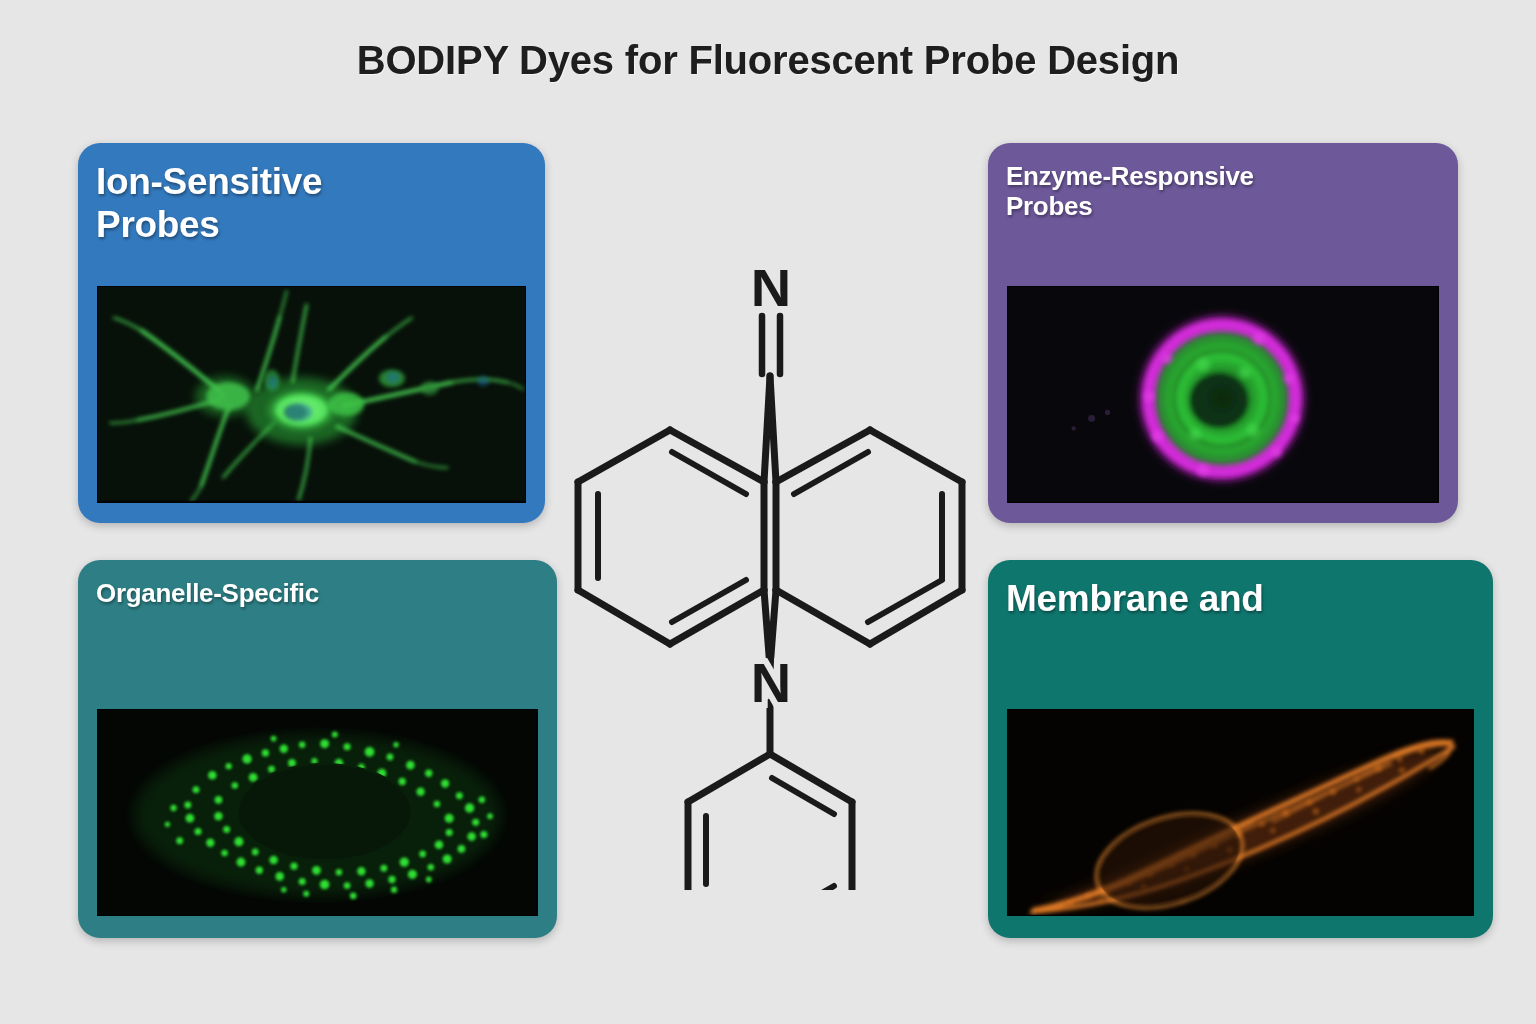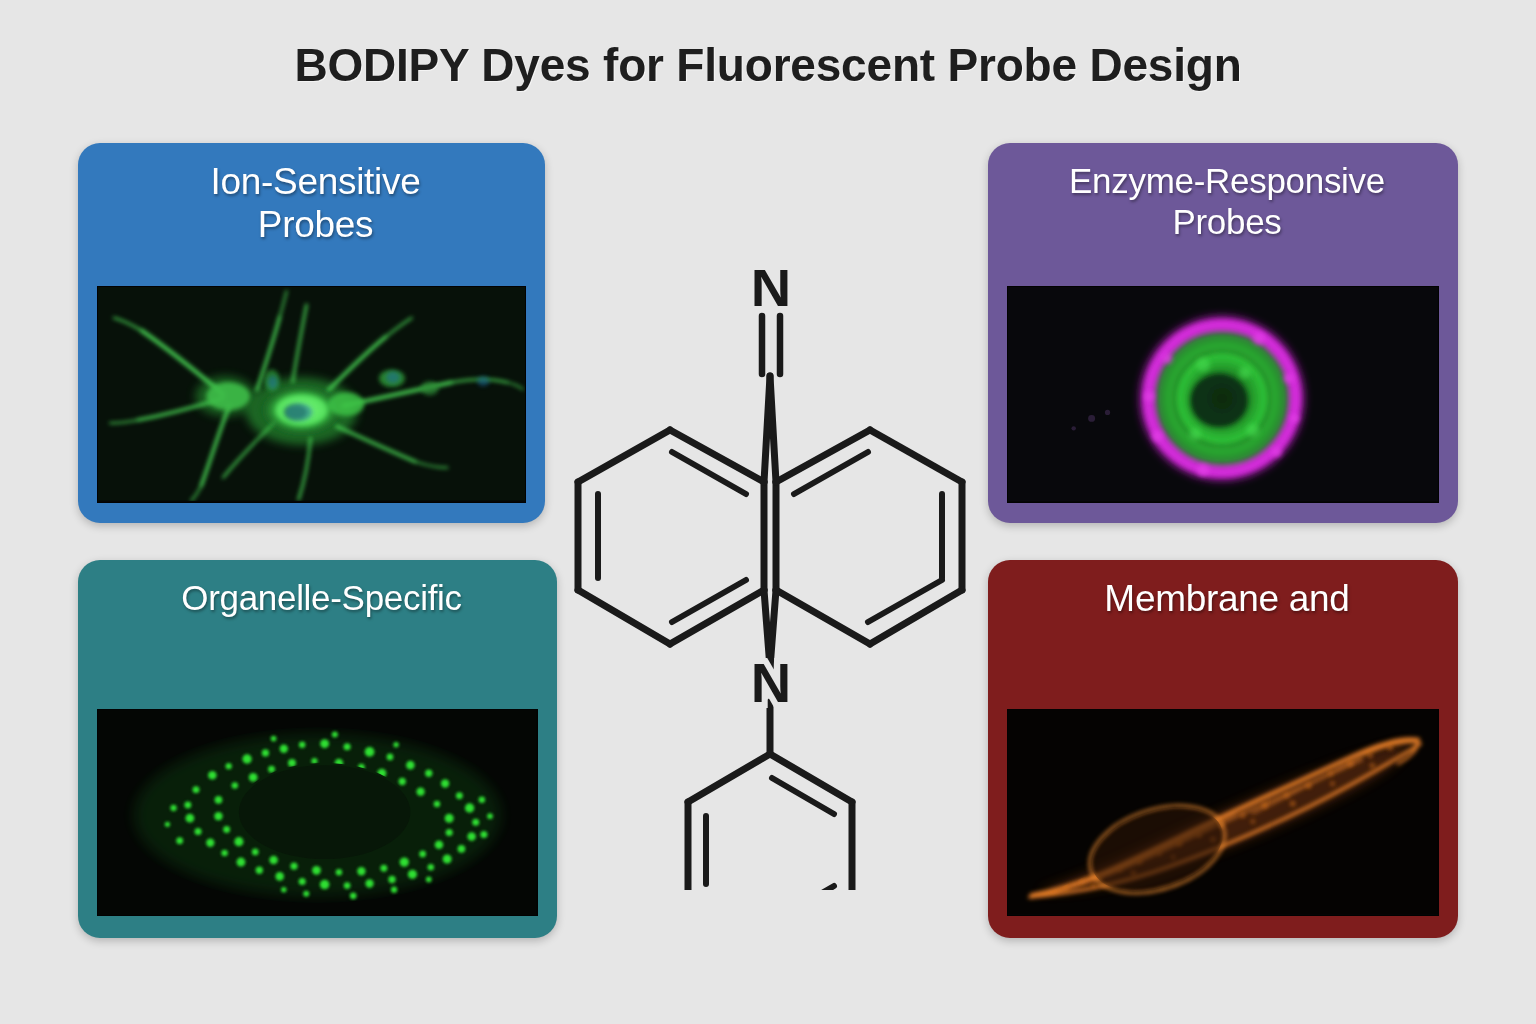--- a/index.html
+++ b/index.html
@@ -9,40 +9,40 @@
     background:#e6e6e6;
     font-family:"Liberation Sans","DejaVu Sans",sans-serif;
     overflow:hidden;position:relative;
   }
   #figure{position:absolute;inset:0;width:1536px;height:1024px;}
 
   
   .fig-title{
     position:absolute;left:0;top:38px;width:1536px;
     text-align:center;
-    font-size:46px;font-weight:bold;color:#1e1e1e;
+    font-size:40px;font-weight:bold;color:#1e1e1e;
     letter-spacing:-0.2px;
     text-shadow:1px 1px 0 rgba(255,255,255,.55);
   }
 
   
   .card{
     position:absolute;
     border-radius:22px;
     box-shadow:0 3px 9px rgba(0,0,0,.22);
     overflow:hidden;
   }
   .card-title{
     position:absolute;left:18px;right:10px;top:18px;
-    text-align:center;
-    color:#ffffff;font-weight:normal;font-size:37px;line-height:1.16;
+    text-align:left;
+    color:#ffffff;font-weight:bold;font-size:37px;line-height:1.16;
     text-shadow:1px 2px 3px rgba(0,0,0,.38);
     letter-spacing:-0.3px;
   }
-  .card-title.small{font-size:35px;}
+  .card-title.small{font-size:26px;}
   .thumb{
     position:absolute;left:19px;right:19px;bottom:19px;
     height:215px;
     background:#050505;
     border:1px solid rgba(0,0,0,.55);
     overflow:hidden;
   }
 
   #card-ion     {left:78px; top:143px; width:467px; height:380px; background:#3379bd;}
   #card-enzyme  {left:988px;top:143px; width:470px; height:380px; background:#6d5899;}
@@ -296,21 +296,21 @@
             <circle cx="324" cy="166" r="2.8"></circle>
           <circle cx="172" cy="28" r="2.8"></circle>
             <circle cx="232" cy="24" r="3.0"></circle>
             <circle cx="292" cy="34" r="2.7"></circle>
         </g>
         <ellipse cx="222" cy="100" rx="84" ry="46" fill="#071007" opacity=".55"></ellipse>
       </svg>
     </div>
   </div>
 
-  <div class="card" id="card-membrane" style="background: #7f1d1d;">
+  <div class="card" id="card-membrane" style="background: #0f766e; padding-left: 35px;">
     <div class="card-title">
       <div>Membrane and</div>
     </div>
     <div class="thumb">
       <svg class="micro" viewBox="0 0 432 205" preserveAspectRatio="none">
         <defs>
           <filter id="glowD" x="-60%" y="-60%" width="220%" height="220%">
             <feGaussianBlur stdDeviation="2"></feGaussianBlur>
           </filter>
           <filter id="glowDsoft" x="-60%" y="-60%" width="220%" height="220%">

